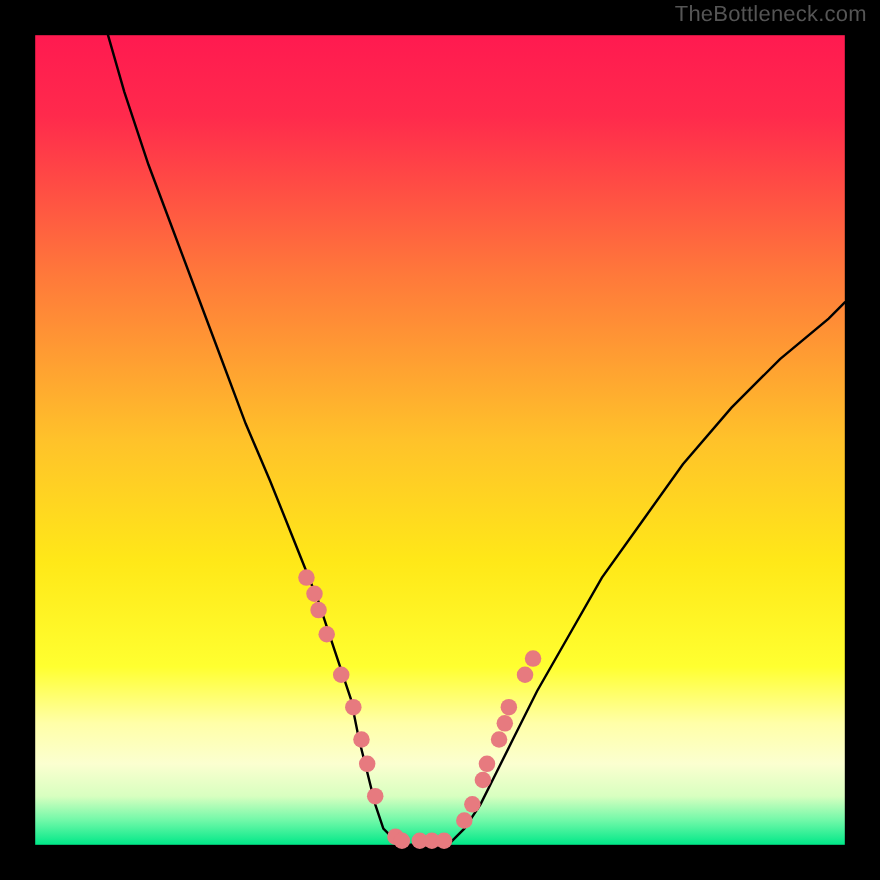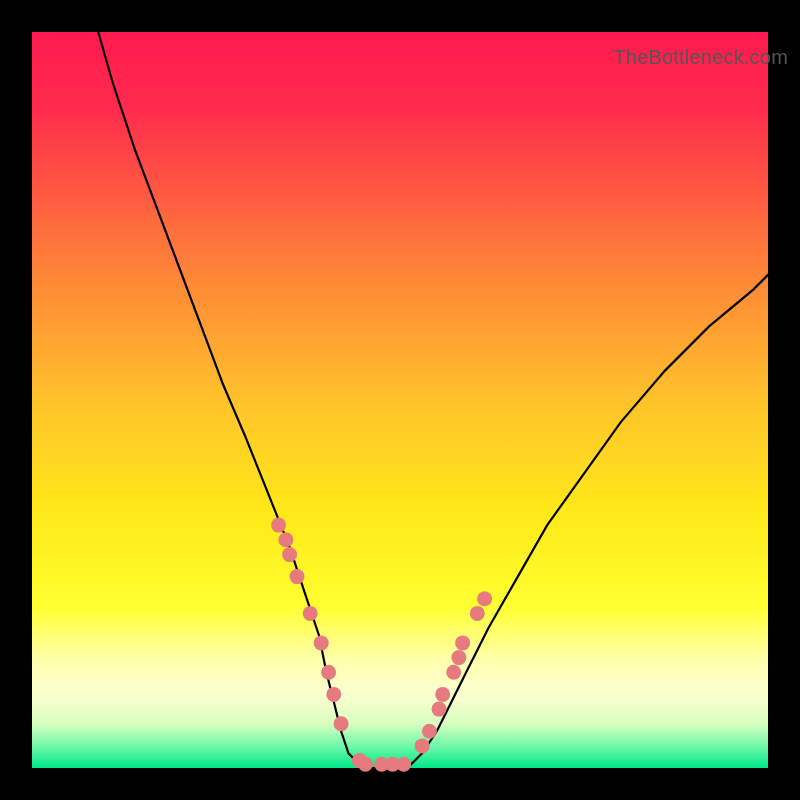--- a/index.html
+++ b/index.html
@@ -12,21 +12,20 @@
   }
   .watermark {
     position: absolute;
     top: 2px;
     right: 12px;
     font-family: Arial, sans-serif;
     font-size: 20px;
     color: #555;
     font-weight: 500;
     letter-spacing: 0.2px;
-    margin-top: 44px;
   }
 </style>
 </head>
 <body>
 
 <div class="chart-container">
   <svg id="chart-svg" width="800" height="800" viewBox="0 0 800 800">
       <defs>
         <linearGradient id="bg-grad" x1="0" y1="0" x2="0" y2="1">
           <stop offset="0%" stop-color="#ff1a50"></stop>

